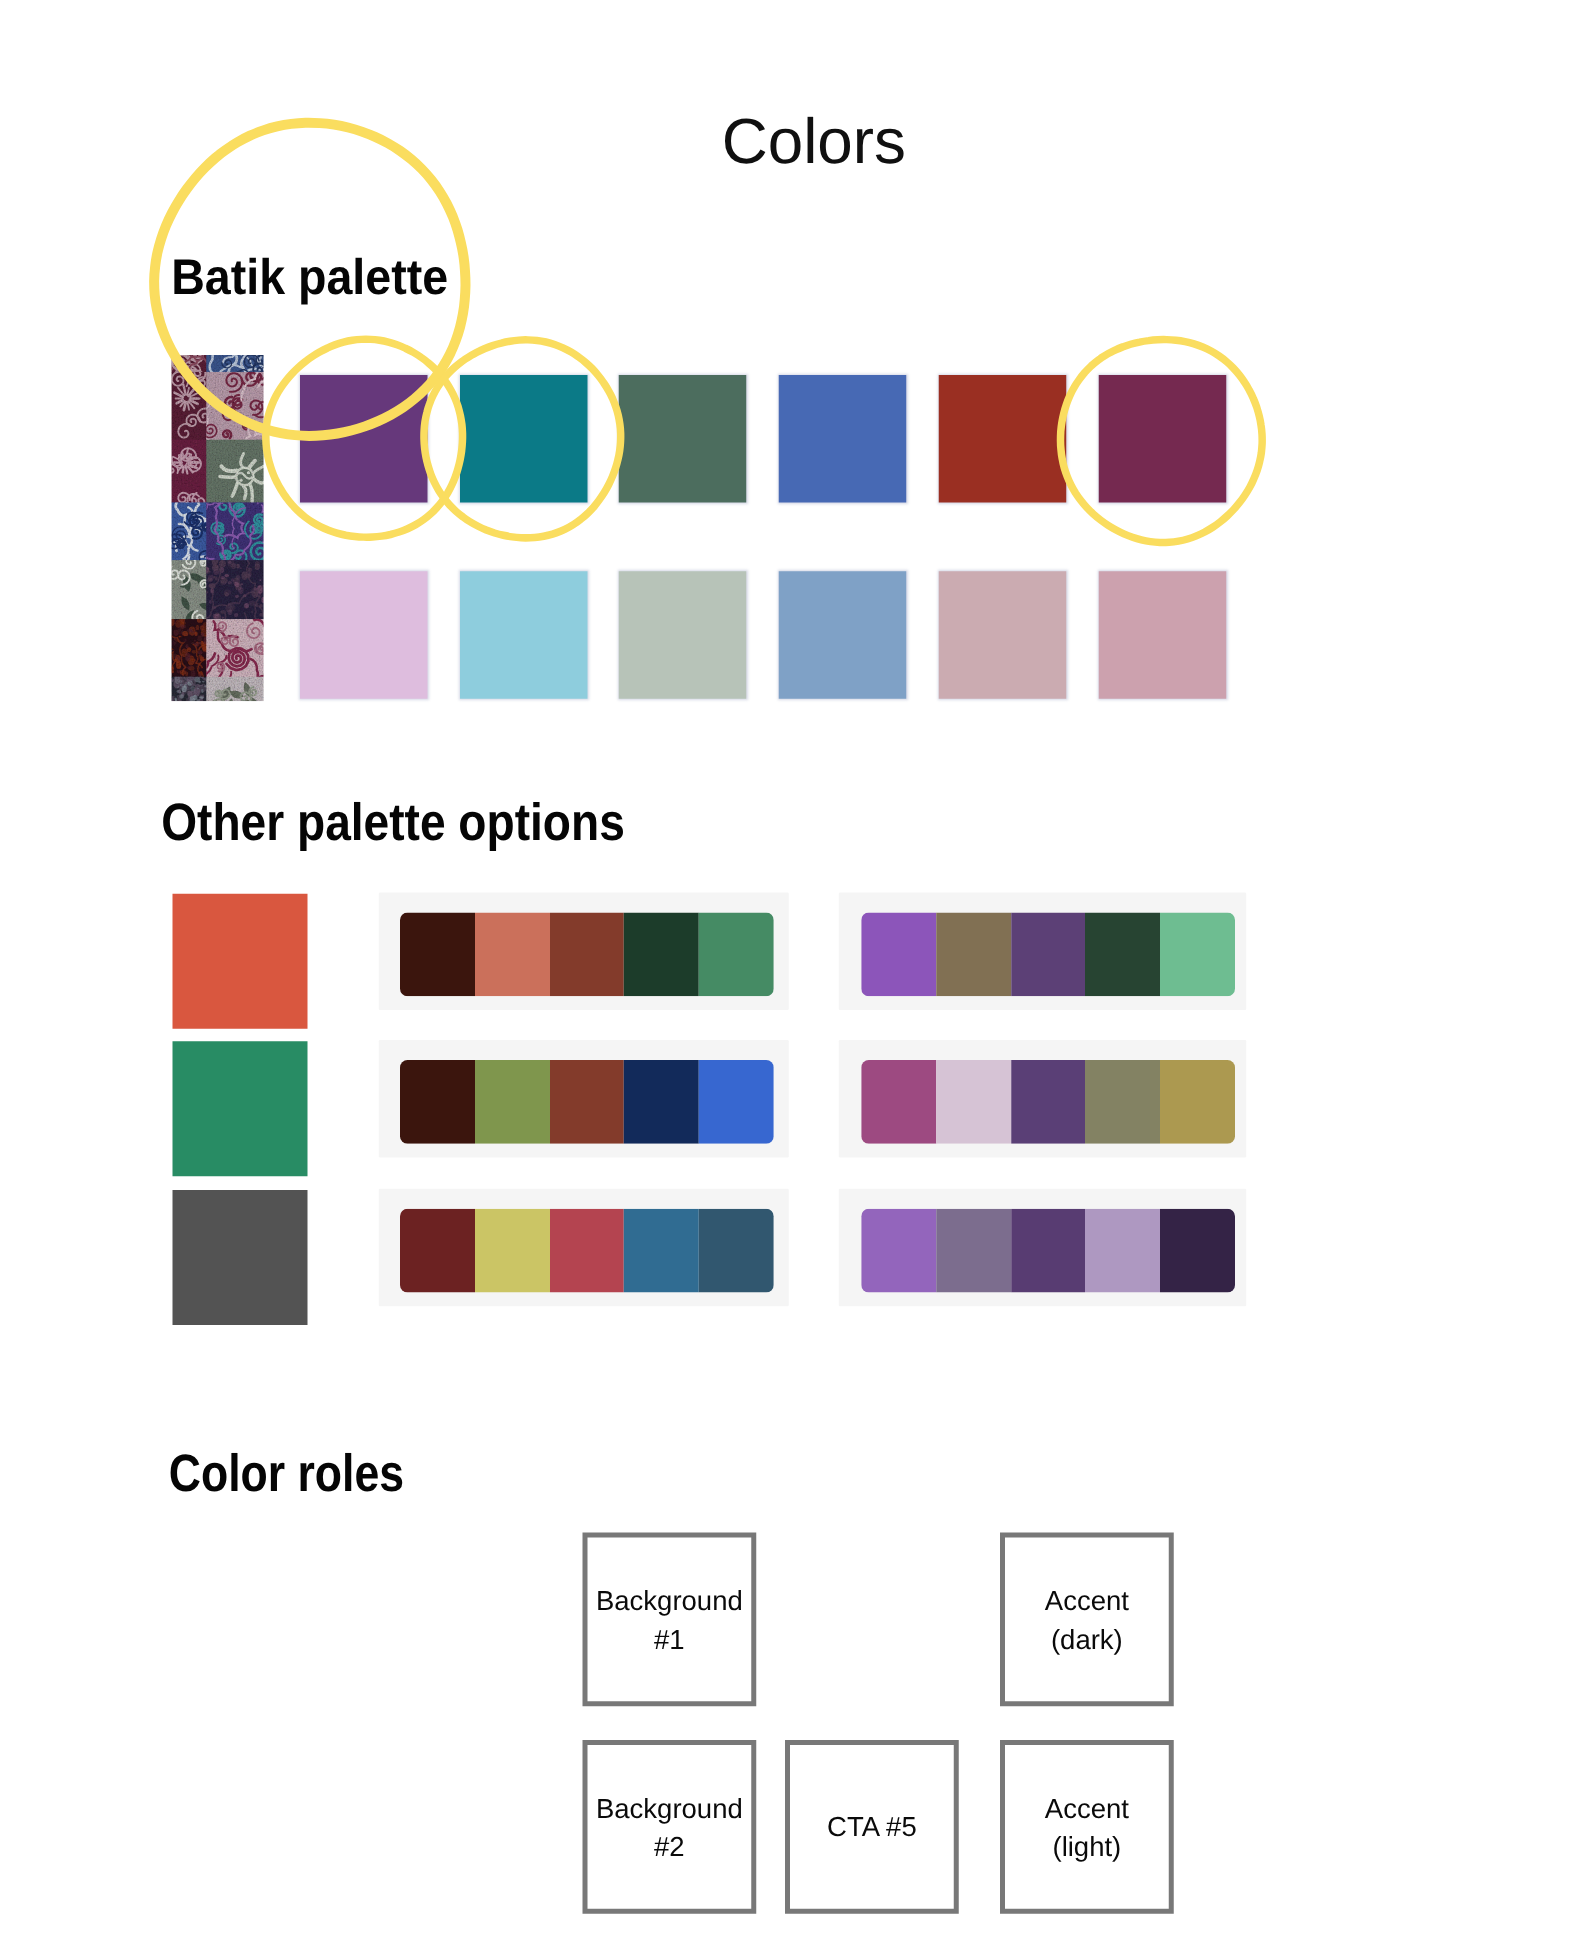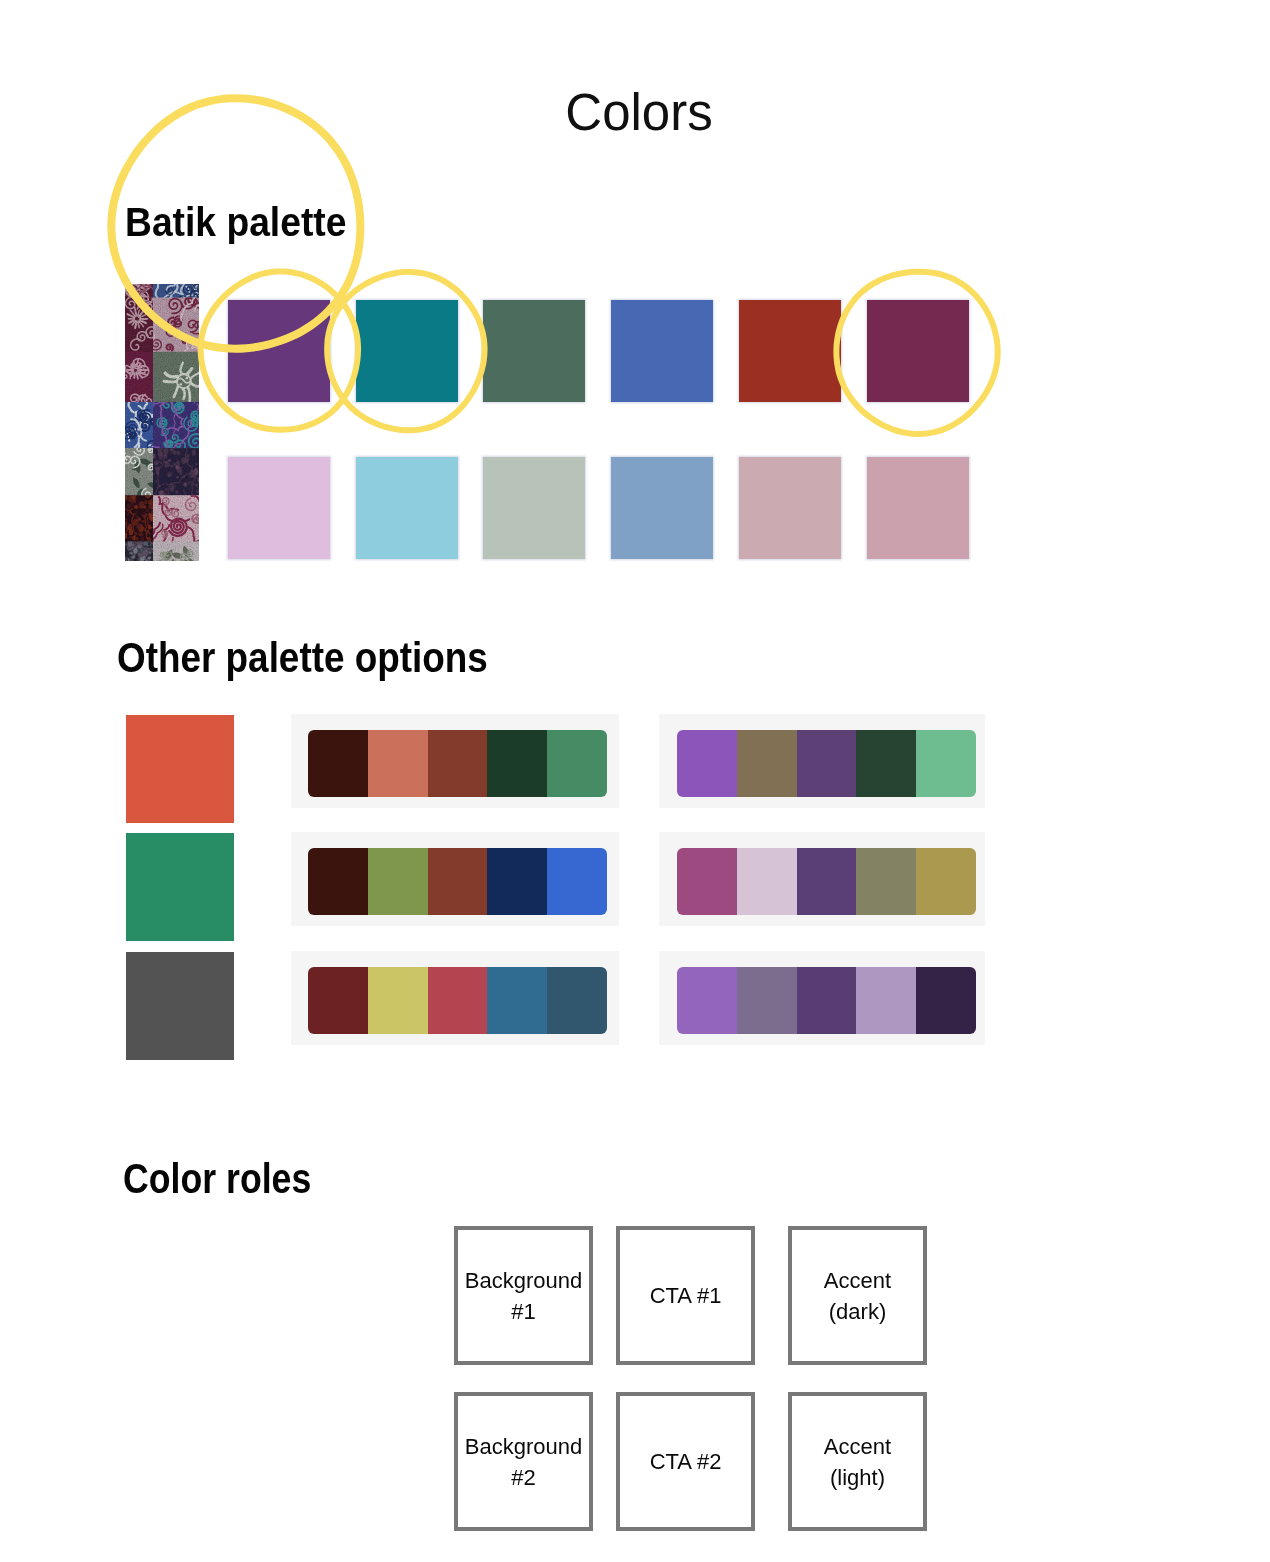--- a/index.html
+++ b/index.html
@@ -1,18 +1,18 @@
 <!DOCTYPE html>
 <html><head>
 <meta charset="utf-8">
 <style>
   html,body{margin:0;padding:0;}
   body{width:1270px;height:1562px;background:#ffffff;position:relative;overflow:hidden;
        font-family:"Liberation Sans",sans-serif;}
-  .slide{position:absolute;left:0;top:0;width:1023px;height:1562px;}
+  .slide{position:absolute;left:12px;top:0;width:1023px;height:1562px;}
 
   #page-title{position:absolute;left:4px;top:87px;width:1270px;text-align:center;
        font-size:51px;line-height:51px;color:#101010;font-weight:400;
        font-family:"Liberation Sans",sans-serif;}
   .sec-heading{position:absolute;font-weight:700;color:#050505;
        font-family:"Liberation Sans",sans-serif;white-space:nowrap;
        transform-origin:0 0;}
   #heading-batik{left:125px;top:202px;font-size:40px;line-height:40px;transform:scaleX(0.931);}
   #heading-other{left:117px;top:637px;font-size:42px;line-height:42px;transform:scaleX(0.878);}
   #heading-roles{left:123px;top:1158px;font-size:42px;line-height:42px;transform:scaleX(0.849);}
@@ -683,26 +683,25 @@
       <i style="background-color: rgb(147, 101, 188);"></i>
       <i style="background-color: rgb(124, 109, 142);"></i>
       <i style="background-color: rgb(88, 60, 114);"></i>
       <i style="background-color: rgb(174, 152, 193);"></i>
       <i style="background-color: rgb(52, 35, 70);"></i>
     </div>
   </div>
   <div class="sec-heading" id="heading-roles">Color roles</div>
   <div class="role-box" style="left:454px;top:1226px">Background
 #1</div>
-  <div class="role-box" style="left:616px;top:1226px">CTA #1</div>
   <div class="role-box" style="left:788px;top:1226px">Accent
 (dark)</div>
   <div class="role-box" style="left:454px;top:1392px">Background
 #2</div>
-  <div class="role-box" style="left:616px;top:1392px">CTA #2</div>
+  <div class="role-box" style="left:616px;top:1392px">CTA #5</div>
   <div class="role-box" style="left:788px;top:1392px">Accent
 (light)</div>
   <svg id="annot-layer" viewBox="0 0 1270 1562">
     <g id="annot-circles" fill="none" stroke-linecap="round" stroke-linejoin="round">
         <path d="M163.7,123.4 Q173.0,116.7 177.9,113.8 Q182.8,110.9 188.0,108.5 Q193.2,106.1 198.6,104.3 Q204.1,102.4 209.7,101.1 Q215.3,99.8 221.0,99.1 Q226.7,98.4 232.4,98.2 Q238.2,98.1 243.9,98.5 Q249.6,98.8 255.3,99.7 Q260.9,100.6 266.5,102.0 Q272.0,103.4 277.4,105.3 Q282.8,107.2 288.1,109.5 Q293.3,111.8 298.3,114.6 Q303.3,117.4 308.0,120.6 Q312.7,123.9 317.1,127.5 Q321.5,131.2 325.5,135.3 Q329.5,139.4 333.1,143.9 Q336.6,148.3 339.7,153.1 Q342.8,157.9 345.4,162.9 Q348.0,168.0 350.2,173.2 Q352.3,178.5 354.0,183.9 Q355.6,189.3 356.8,194.7 Q358.1,200.2 358.9,205.8 Q359.7,211.4 360.0,217.0 Q360.4,222.6 360.4,228.2 Q360.3,233.9 359.8,239.5 Q359.4,245.1 358.4,250.7 Q357.4,256.3 356.0,261.8 Q354.5,267.3 352.5,272.7 Q350.5,278.1 348.0,283.2 Q345.4,288.4 342.4,293.2 Q339.3,298.1 335.7,302.6 Q332.1,307.1 328.1,311.2 Q324.1,315.3 319.6,319.0 Q315.2,322.7 310.5,325.9 Q305.7,329.1 300.7,331.9 Q295.7,334.6 290.5,336.9 Q285.3,339.2 279.9,341.1 Q274.5,343.0 269.0,344.4 Q263.5,345.8 257.9,346.8 Q252.3,347.7 246.6,348.2 Q241.0,348.7 235.3,348.7 Q229.6,348.7 223.9,348.1 Q218.3,347.6 212.7,346.5 Q207.1,345.4 201.6,343.8 Q196.1,342.2 190.9,340.1 Q185.6,337.9 180.5,335.3 Q175.5,332.6 170.7,329.6 Q165.9,326.5 161.4,323.0 Q157.0,319.5 152.8,315.6 Q148.6,311.8 144.8,307.6 Q140.9,303.4 137.5,298.9 Q134.0,294.4 130.9,289.6 Q127.8,284.9 125.1,279.8 Q122.4,274.8 120.2,269.5 Q118.0,264.2 116.3,258.8 Q114.6,253.3 113.5,247.6 Q112.3,242.0 111.8,236.3 Q111.3,230.6 111.3,224.9 Q111.4,219.1 112.1,213.4 Q112.7,207.8 113.9,202.2 Q115.2,196.6 116.9,191.2 Q118.6,185.8 120.8,180.5 Q123.0,175.3 125.6,170.3 Q128.2,165.3 131.2,160.5 Q134.1,155.7 137.4,151.2 Q140.8,146.6 144.4,142.3 Q148.0,138.0 152.0,134.0 Q156.0,130.0 160.3,126.3 Q164.6,122.7 169.3,119.4 Q173.9,116.1 178.9,113.2 Q183.8,110.4 189.1,108.0" stroke="#FADD5F" stroke-width="8"></path>
         <path d="M234.0,287.8 Q239.9,283.8 243.0,282.0 Q246.1,280.2 249.3,278.7 Q252.6,277.1 255.9,275.9 Q259.3,274.6 262.8,273.7 Q266.3,272.8 269.9,272.2 Q273.5,271.7 277.1,271.5 Q280.7,271.3 284.4,271.5 Q288.0,271.7 291.6,272.2 Q295.2,272.8 298.7,273.7 Q302.2,274.6 305.6,275.8 Q309.0,277.0 312.3,278.6 Q315.6,280.1 318.7,281.9 Q321.8,283.7 324.8,285.8 Q327.8,287.8 330.5,290.2 Q333.3,292.5 335.8,295.0 Q338.4,297.6 340.7,300.4 Q343.0,303.1 345.1,306.1 Q347.1,309.1 348.8,312.2 Q350.6,315.4 352.0,318.7 Q353.4,322.0 354.5,325.4 Q355.5,328.9 356.3,332.4 Q357.0,335.9 357.5,339.4 Q357.9,343.0 358.0,346.5 Q358.1,350.1 357.9,353.7 Q357.7,357.2 357.3,360.7 Q356.8,364.3 356.1,367.8 Q355.4,371.2 354.4,374.7 Q353.5,378.1 352.2,381.5 Q351.0,384.8 349.4,388.1 Q347.9,391.3 346.1,394.4 Q344.2,397.5 342.1,400.5 Q340.0,403.4 337.5,406.1 Q335.1,408.8 332.4,411.2 Q329.7,413.7 326.7,415.8 Q323.8,417.9 320.6,419.7 Q317.4,421.5 314.1,423.0 Q310.8,424.5 307.3,425.6 Q303.9,426.7 300.4,427.6 Q296.8,428.4 293.3,428.9 Q289.7,429.4 286.1,429.6 Q282.5,429.8 278.9,429.7 Q275.3,429.6 271.8,429.2 Q268.2,428.8 264.7,428.2 Q261.1,427.5 257.7,426.5 Q254.2,425.5 250.9,424.2 Q247.5,422.9 244.3,421.3 Q241.1,419.7 238.0,417.8 Q235.0,415.9 232.1,413.7 Q229.3,411.5 226.7,409.0 Q224.1,406.6 221.7,403.9 Q219.3,401.2 217.2,398.3 Q215.0,395.4 213.2,392.3 Q211.3,389.3 209.7,386.1 Q208.0,382.9 206.7,379.6 Q205.3,376.2 204.3,372.8 Q203.2,369.4 202.4,365.8 Q201.7,362.3 201.2,358.7 Q200.8,355.2 200.7,351.5 Q200.6,347.9 200.8,344.3 Q201.1,340.7 201.7,337.1 Q202.4,333.5 203.4,330.1 Q204.4,326.6 205.8,323.2 Q207.1,319.9 208.8,316.7 Q210.5,313.5 212.5,310.5 Q214.5,307.5 216.7,304.7 Q218.9,301.9 221.3,299.3 Q223.8,296.6 226.4,294.2 Q229.0,291.8 231.8,289.6 Q234.6,287.4 237.5,285.4 Q240.5,283.4 243.6,281.6 Q246.7,279.9 250.0,278.4" stroke="#FADD5F" stroke-width="6"></path>
         <path d="M359.8,287.5 Q365.9,283.7 369.0,282.1 Q372.2,280.5 375.5,279.0 Q378.8,277.6 382.1,276.5 Q385.5,275.3 389.0,274.5 Q392.5,273.6 396.0,273.0 Q399.5,272.4 403.1,272.1 Q406.7,271.8 410.3,271.9 Q414.0,272.0 417.6,272.4 Q421.2,272.8 424.7,273.6 Q428.2,274.4 431.7,275.6 Q435.1,276.8 438.4,278.3 Q441.7,279.8 444.9,281.6 Q448.0,283.4 450.9,285.6 Q453.9,287.7 456.6,290.1 Q459.3,292.4 461.9,295.0 Q464.4,297.6 466.6,300.4 Q468.9,303.2 470.9,306.2 Q473.0,309.2 474.7,312.3 Q476.5,315.4 478.0,318.7 Q479.4,322.0 480.6,325.4 Q481.8,328.8 482.6,332.3 Q483.4,335.8 483.9,339.4 Q484.4,342.9 484.5,346.5 Q484.6,350.1 484.4,353.7 Q484.2,357.3 483.7,360.8 Q483.2,364.3 482.3,367.8 Q481.5,371.3 480.4,374.6 Q479.3,378.0 477.9,381.3 Q476.5,384.6 474.9,387.8 Q473.3,390.9 471.4,394.0 Q469.5,397.0 467.4,399.9 Q465.3,402.8 463.0,405.6 Q460.6,408.3 458.0,410.8 Q455.4,413.3 452.5,415.5 Q449.7,417.8 446.6,419.7 Q443.5,421.7 440.2,423.3 Q436.9,424.9 433.5,426.1 Q430.1,427.4 426.5,428.2 Q423.0,429.1 419.4,429.6 Q415.8,430.1 412.2,430.2 Q408.5,430.4 404.9,430.2 Q401.3,430.0 397.7,429.5 Q394.2,429.0 390.7,428.2 Q387.2,427.4 383.7,426.4 Q380.3,425.3 377.0,424.0 Q373.7,422.6 370.5,421.0 Q367.3,419.4 364.2,417.5 Q361.1,415.7 358.3,413.5 Q355.4,411.4 352.7,409.0 Q350.1,406.6 347.6,403.9 Q345.2,401.2 343.1,398.4 Q340.9,395.5 339.0,392.4 Q337.2,389.4 335.6,386.1 Q334.0,382.9 332.7,379.5 Q331.5,376.2 330.5,372.7 Q329.5,369.3 328.8,365.8 Q328.1,362.3 327.7,358.7 Q327.3,355.1 327.2,351.5 Q327.1,347.9 327.3,344.3 Q327.5,340.7 328.0,337.2 Q328.6,333.6 329.5,330.1 Q330.3,326.6 331.6,323.2 Q332.8,319.7 334.4,316.5 Q336.0,313.2 337.9,310.1 Q339.8,307.1 342.0,304.2 Q344.2,301.3 346.7,298.7 Q349.2,296.1 351.9,293.7 Q354.6,291.4 357.5,289.2 Q360.4,287.1 363.4,285.3 Q366.5,283.4 369.7,281.8 Q372.8,280.1 376.1,278.8" stroke="#FADD5F" stroke-width="6"></path>
         <path d="M869.1,286.2 Q875.4,282.3 878.8,280.7 Q882.1,279.1 885.5,277.8 Q888.9,276.5 892.5,275.4 Q896.0,274.4 899.6,273.7 Q903.2,272.9 906.8,272.5 Q910.4,272.0 914.1,271.8 Q917.7,271.6 921.4,271.7 Q925.1,271.8 928.7,272.2 Q932.4,272.6 936.0,273.3 Q939.7,274.0 943.2,275.1 Q946.8,276.2 950.2,277.6 Q953.6,279.0 956.9,280.8 Q960.2,282.6 963.2,284.7 Q966.3,286.8 969.1,289.2 Q972.0,291.6 974.5,294.3 Q977.1,297.0 979.4,299.9 Q981.7,302.8 983.7,305.9 Q985.8,309.0 987.5,312.3 Q989.3,315.5 990.7,318.9 Q992.2,322.3 993.4,325.8 Q994.5,329.3 995.4,332.9 Q996.3,336.4 996.8,340.1 Q997.4,343.7 997.6,347.4 Q997.8,351.1 997.7,354.8 Q997.5,358.4 997.1,362.1 Q996.6,365.7 995.7,369.3 Q994.9,372.9 993.7,376.4 Q992.5,379.9 991.0,383.2 Q989.6,386.6 987.8,389.8 Q986.0,393.0 984.0,396.0 Q982.0,399.1 979.7,401.9 Q977.4,404.8 975.0,407.5 Q972.5,410.2 969.8,412.7 Q967.1,415.2 964.2,417.5 Q961.3,419.8 958.2,421.8 Q955.1,423.8 951.8,425.6 Q948.5,427.3 945.1,428.7 Q941.6,430.2 938.1,431.2 Q934.5,432.3 930.8,432.9 Q927.1,433.6 923.4,433.8 Q919.6,434.1 915.9,434.0 Q912.1,433.8 908.4,433.3 Q904.8,432.8 901.1,431.9 Q897.5,431.0 894.0,429.8 Q890.5,428.6 887.1,427.1 Q883.8,425.6 880.5,423.8 Q877.3,422.1 874.2,420.1 Q871.2,418.1 868.3,415.9 Q865.3,413.6 862.6,411.2 Q859.9,408.7 857.4,406.0 Q854.9,403.3 852.7,400.4 Q850.4,397.5 848.4,394.4 Q846.5,391.3 844.8,388.0 Q843.1,384.7 841.8,381.3 Q840.5,377.9 839.4,374.3 Q838.4,370.8 837.8,367.2 Q837.1,363.6 836.8,359.9 Q836.4,356.2 836.4,352.5 Q836.4,348.9 836.6,345.2 Q836.9,341.5 837.5,337.9 Q838.1,334.3 839.0,330.7 Q839.9,327.1 841.1,323.6 Q842.3,320.1 843.8,316.7 Q845.3,313.3 847.2,310.1 Q849.0,306.9 851.2,303.9 Q853.4,300.8 855.8,298.0 Q858.3,295.3 861.0,292.7 Q863.8,290.2 866.7,288.0 Q869.7,285.8 872.9,283.9 Q876.1,282.0 879.4,280.4 Q882.8,278.8 886.2,277.5" stroke="#FADD5F" stroke-width="6"></path>
       </g>
   </svg>

